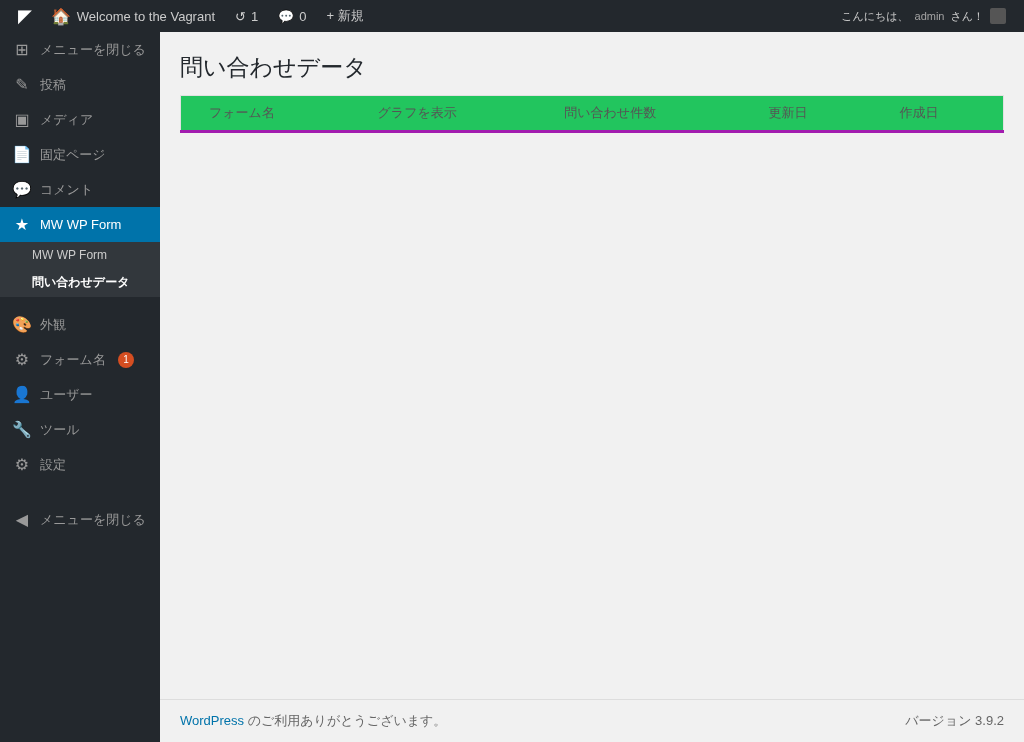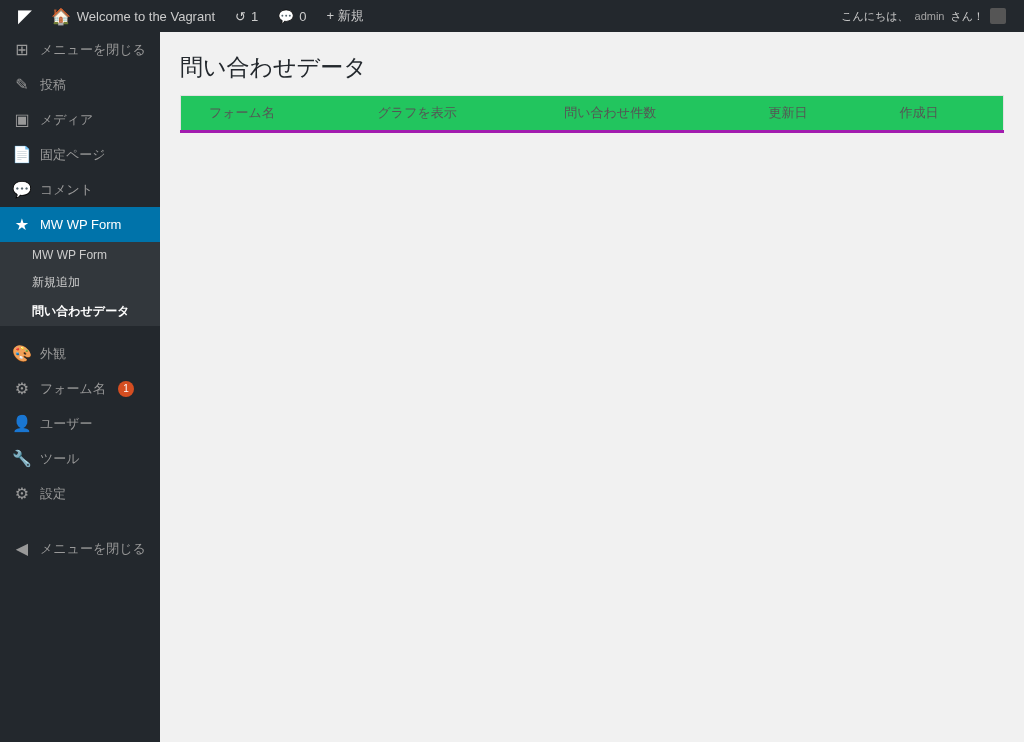--- a/index.html
+++ b/index.html
@@ -194,23 +194,20 @@
       <span class="menu-item-label">コメント</span>
     </div>
     <div class="menu-item active">
       <span class="menu-icon">★</span>
       <span class="menu-item-label">MW WP Form</span>
     </div>
     <div class="submenu">
       <a class="submenu-item" href="#">
         <span>MW WP Form</span>
       </a>
-      <a class="submenu-item" href="#">
-        <span>新規追加</span>
-      </a>
       <a class="submenu-item active" href="#">
         <span>問い合わせデータ</span>
       </a>
     </div>
 
     <div style="height: 10px;"></div>
 
     <div class="menu-item">
       <span class="menu-icon">🎨</span>
       <span class="menu-item-label">外観</span>
@@ -263,14 +260,21 @@
             <th>
               <span>作成日</span>
             </th>
           </tr>
         </thead>
         <tbody id="table-body">
           </tbody>
       </table>
     </div>
 
+    <div id="wpfooter">
+      <div>
+        <a href="#"><span>WordPress</span></a>
+        <span> のご利用ありがとうございます。</span>
+      </div>
+      <div>バージョン 3.9.2</div>
+    </div>
   </div>
 </div>
 
 </body></html>

